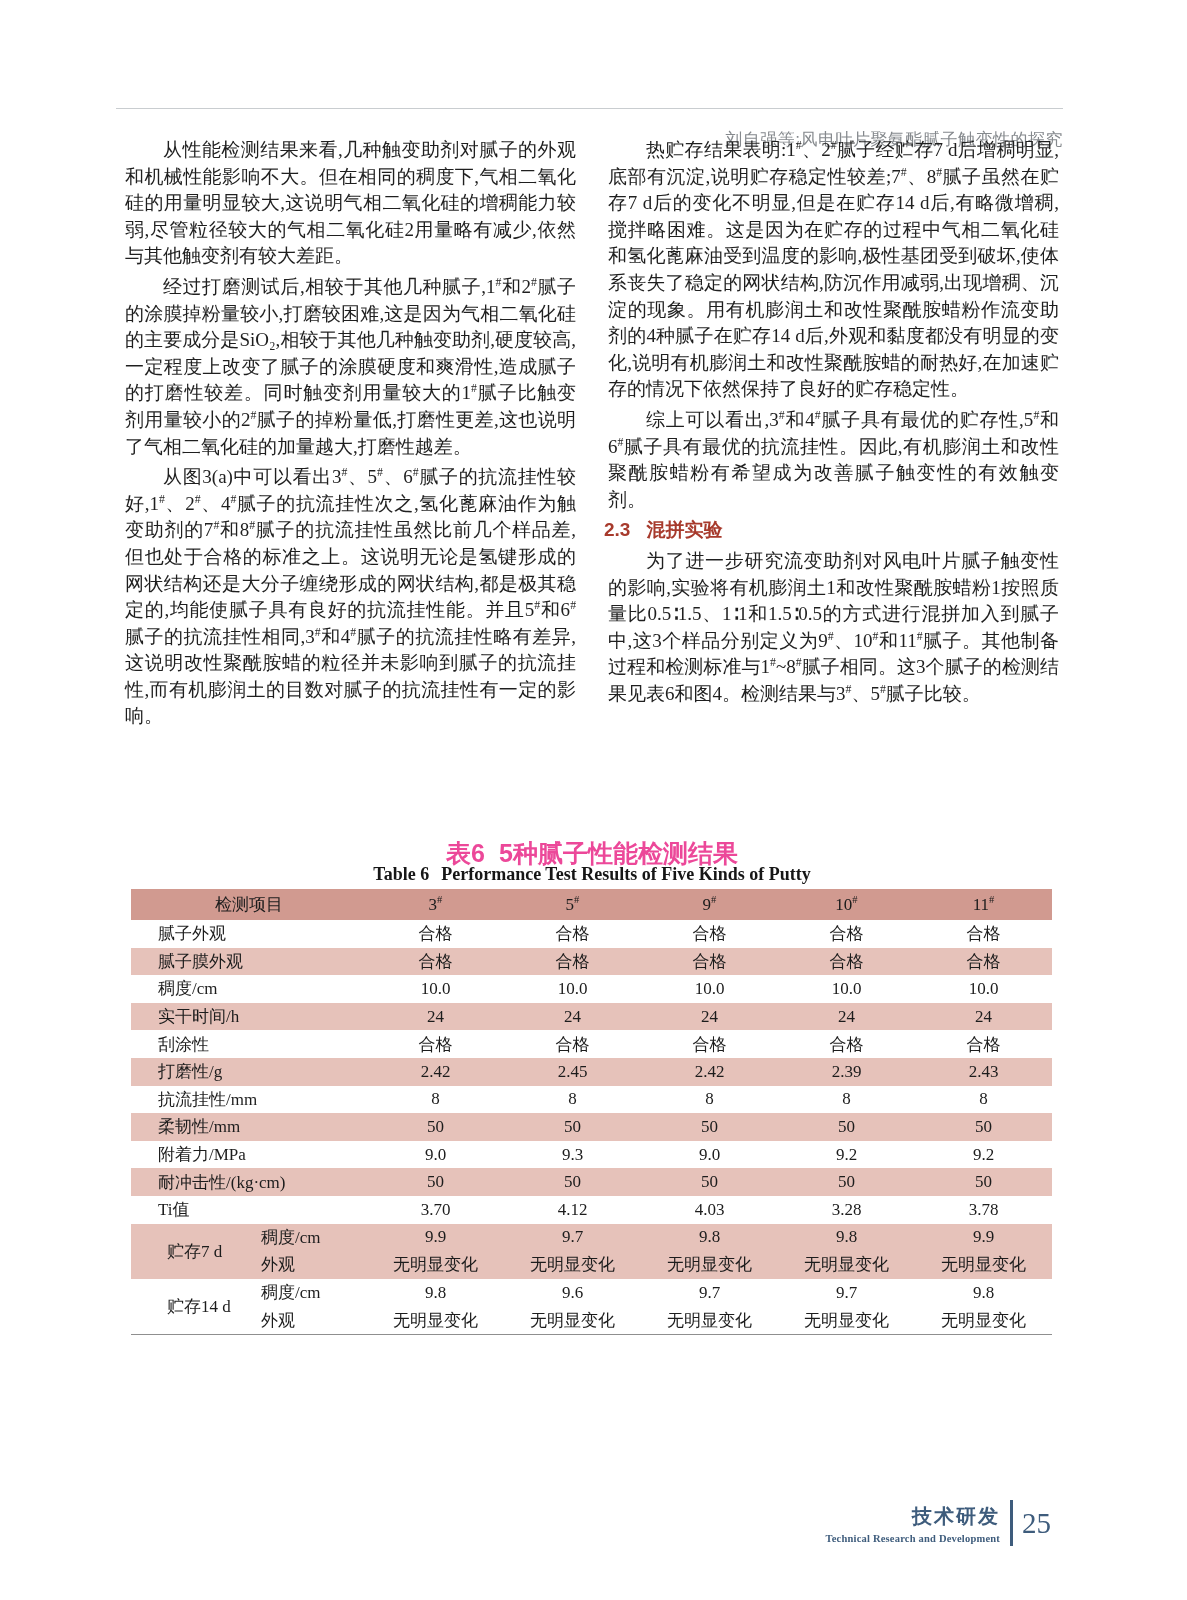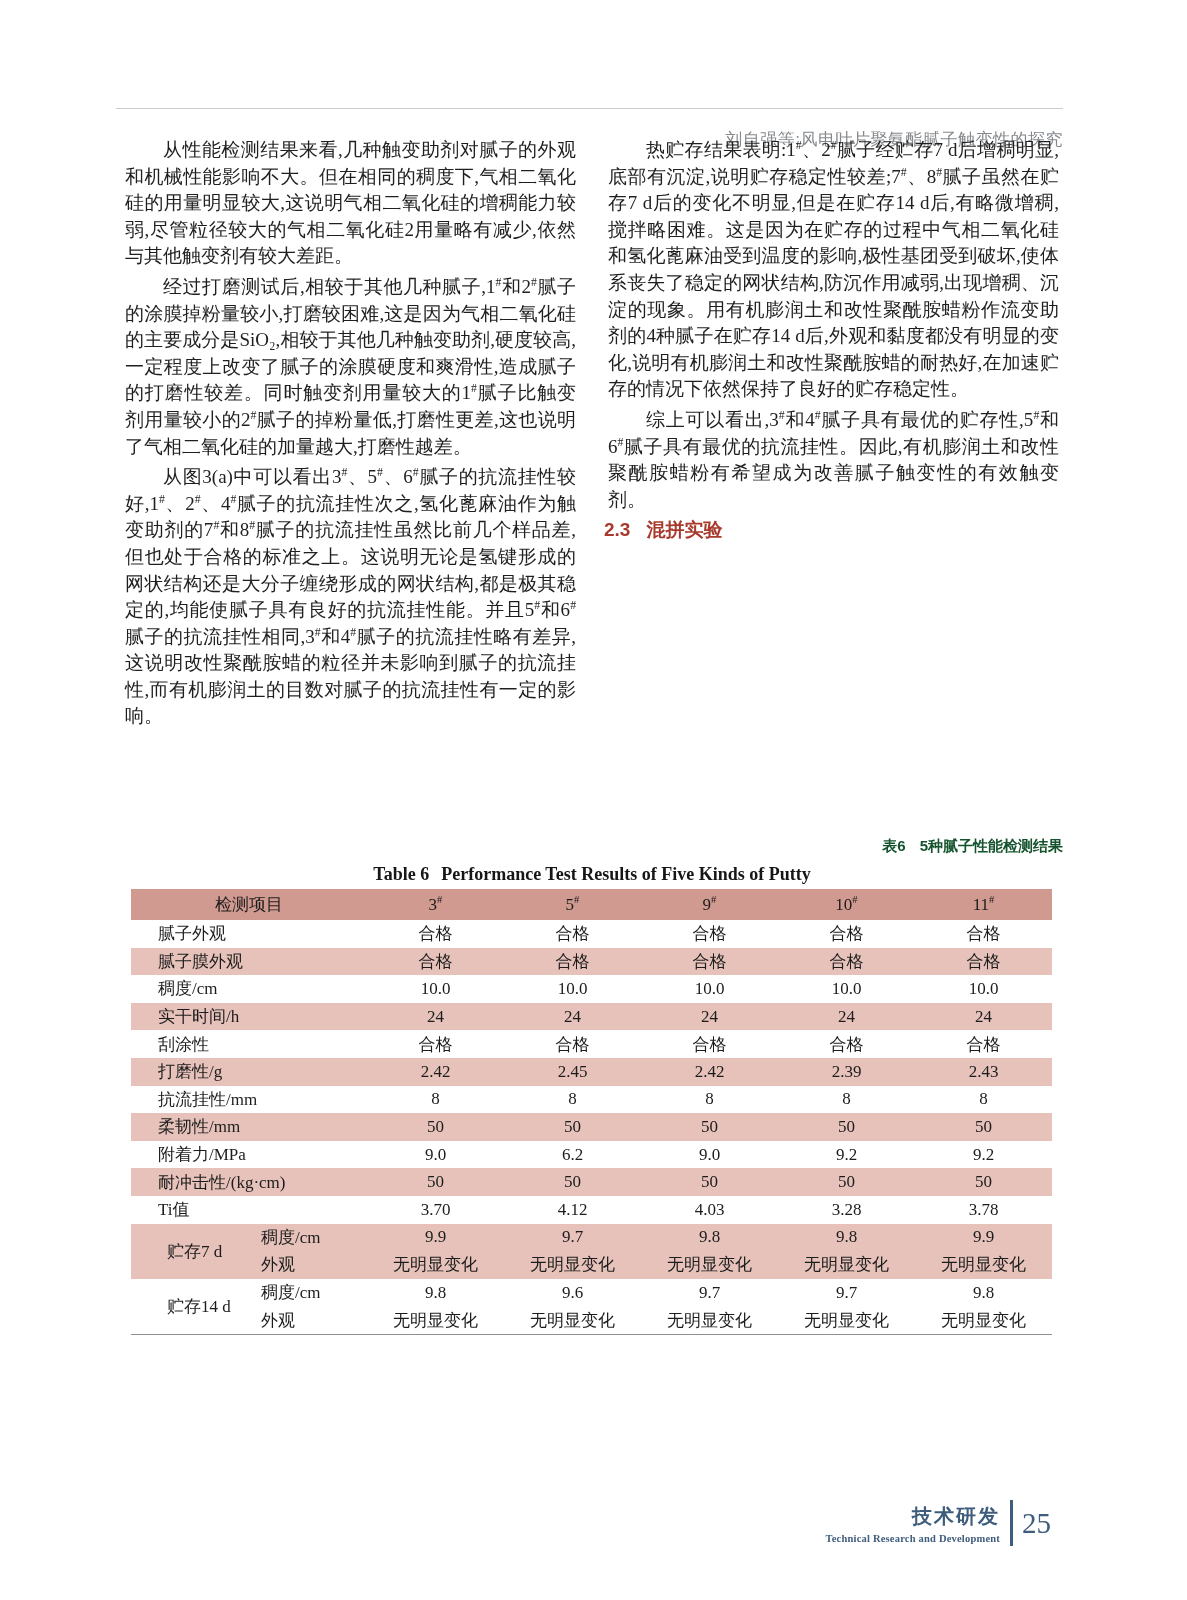--- a/index.html
+++ b/index.html
@@ -19,22 +19,22 @@
   .col{width:459px;font-size:19px;line-height:26.6px;text-align:justify;}
   .body-para{margin:4px;text-indent:2em;}
   sup{font-size:0.62em;line-height:0;}
   .section-heading{
     margin:2px 0 1px 0;font-family:"Liberation Sans","DejaVu Sans",sans-serif;
     font-weight:bold;font-size:19px;color:var(--heading-red,#a73a2c);text-indent:0;
   }
   .section-heading .h-num{margin-right:16px;}
   
   .table-title-cn{
-    position:absolute;top:837px;left:121px;width:942px;text-align:right;
-    font-family:"Liberation Sans","DejaVu Sans",sans-serif;font-weight:bold;font-size:15px;color:#14532d;
+    position:absolute;top:837px;left:121px;width:942px;text-align:center;
+    font-family:"Liberation Sans","DejaVu Sans",sans-serif;font-weight:bold;font-size:25px;color:#ec4899;
   }
   .table-title-cn .t-lab{margin-right:14px;}
   .table-title-en{
     position:absolute;top:864px;left:121px;width:942px;text-align:center;
     font-weight:bold;font-size:18px;color:#161616;
   }
   .table-title-en .t-lab{margin-right:12px;}
   
   .perf-table{
     position:absolute;top:889px;left:131px;width:921px;font-size:17px;color:#1c1c1c;
@@ -71,20 +71,21 @@
   <div class="columns">
     <div class="col">
       <p class="body-para">从性能检测结果来看,几种触变助剂对腻子的外观和机械性能影响不大。但在相同的稠度下,气相二氧化硅的用量明显较大,这说明气相二氧化硅的增稠能力较弱,尽管粒径较大的气相二氧化硅2用量略有减少,依然与其他触变剂有较大差距。</p>
       <p class="body-para">经过打磨测试后,相较于其他几种腻子,1<sup>#</sup>和2<sup>#</sup>腻子的涂膜掉粉量较小,打磨较困难,这是因为气相二氧化硅的主要成分是SiO₂,相较于其他几种触变助剂,硬度较高,一定程度上改变了腻子的涂膜硬度和爽滑性,造成腻子的打磨性较差。同时触变剂用量较大的1<sup>#</sup>腻子比触变剂用量较小的2<sup>#</sup>腻子的掉粉量低,打磨性更差,这也说明了气相二氧化硅的加量越大,打磨性越差。</p>
       <p class="body-para">从图3(a)中可以看出3<sup>#</sup>、5<sup>#</sup>、6<sup>#</sup>腻子的抗流挂性较好,1<sup>#</sup>、2<sup>#</sup>、4<sup>#</sup>腻子的抗流挂性次之,氢化蓖麻油作为触变助剂的7<sup>#</sup>和8<sup>#</sup>腻子的抗流挂性虽然比前几个样品差,但也处于合格的标准之上。这说明无论是氢键形成的网状结构还是大分子缠绕形成的网状结构,都是极其稳定的,均能使腻子具有良好的抗流挂性能。并且5<sup>#</sup>和6<sup>#</sup>腻子的抗流挂性相同,3<sup>#</sup>和4<sup>#</sup>腻子的抗流挂性略有差异,这说明改性聚酰胺蜡的粒径并未影响到腻子的抗流挂性,而有机膨润土的目数对腻子的抗流挂性有一定的影响。</p>
     </div>
     <div class="col">
       <p class="body-para">热贮存结果表明:1<sup>#</sup>、2<sup>#</sup>腻子经贮存7 d后增稠明显,底部有沉淀,说明贮存稳定性较差;7<sup>#</sup>、8<sup>#</sup>腻子虽然在贮存7 d后的变化不明显,但是在贮存14 d后,有略微增稠,搅拌略困难。这是因为在贮存的过程中气相二氧化硅和氢化蓖麻油受到温度的影响,极性基团受到破坏,使体系丧失了稳定的网状结构,防沉作用减弱,出现增稠、沉淀的现象。用有机膨润土和改性聚酰胺蜡粉作流变助剂的4种腻子在贮存14 d后,外观和黏度都没有明显的变化,说明有机膨润土和改性聚酰胺蜡的耐热好,在加速贮存的情况下依然保持了良好的贮存稳定性。</p>
       <p class="body-para">综上可以看出,3<sup>#</sup>和4<sup>#</sup>腻子具有最优的贮存性,5<sup>#</sup>和6<sup>#</sup>腻子具有最优的抗流挂性。因此,有机膨润土和改性聚酰胺蜡粉有希望成为改善腻子触变性的有效触变剂。</p>
       <p class="section-heading"><span class="h-num">2.3</span><span>混拼实验</span></p>
+      <p class="body-para">为了进一步研究流变助剂对风电叶片腻子触变性的影响,实验将有机膨润土1和改性聚酰胺蜡粉1按照质量比0.5∶1.5、1∶1和1.5∶0.5的方式进行混拼加入到腻子中,这3个样品分别定义为9<sup>#</sup>、10<sup>#</sup>和11<sup>#</sup>腻子。其他制备过程和检测标准与1<sup>#</sup>~8<sup>#</sup>腻子相同。这3个腻子的检测结果见表6和图4。检测结果与3<sup>#</sup>、5<sup>#</sup>腻子比较。</p>
     </div>
   </div>
 
   <div class="table-title-cn"><span class="t-lab">表6</span><span>5种腻子性能检测结果</span></div>
   <div class="table-title-en"><span class="t-lab">Table 6</span><span>Performance Test Results of Five Kinds of Putty</span></div>
 
   <div class="perf-table">
       <div class="t-row head">
         <div class="t-label">检测项目</div>
         <div class="t-val">3<sup>#</sup></div>
@@ -153,21 +154,21 @@
         <div class="t-label">柔韧性/mm</div>
         <div class="t-val">50</div>
         <div class="t-val">50</div>
         <div class="t-val">50</div>
         <div class="t-val">50</div>
         <div class="t-val">50</div>
       </div>
       <div class="t-row">
         <div class="t-label">附着力/MPa</div>
         <div class="t-val">9.0</div>
-        <div class="t-val">6.2</div>
+        <div class="t-val">9.3</div>
         <div class="t-val">9.0</div>
         <div class="t-val">9.2</div>
         <div class="t-val">9.2</div>
       </div>
       <div class="t-row pink">
         <div class="t-label">耐冲击性/(kg·cm)</div>
         <div class="t-val">50</div>
         <div class="t-val">50</div>
         <div class="t-val">50</div>
         <div class="t-val">50</div>

